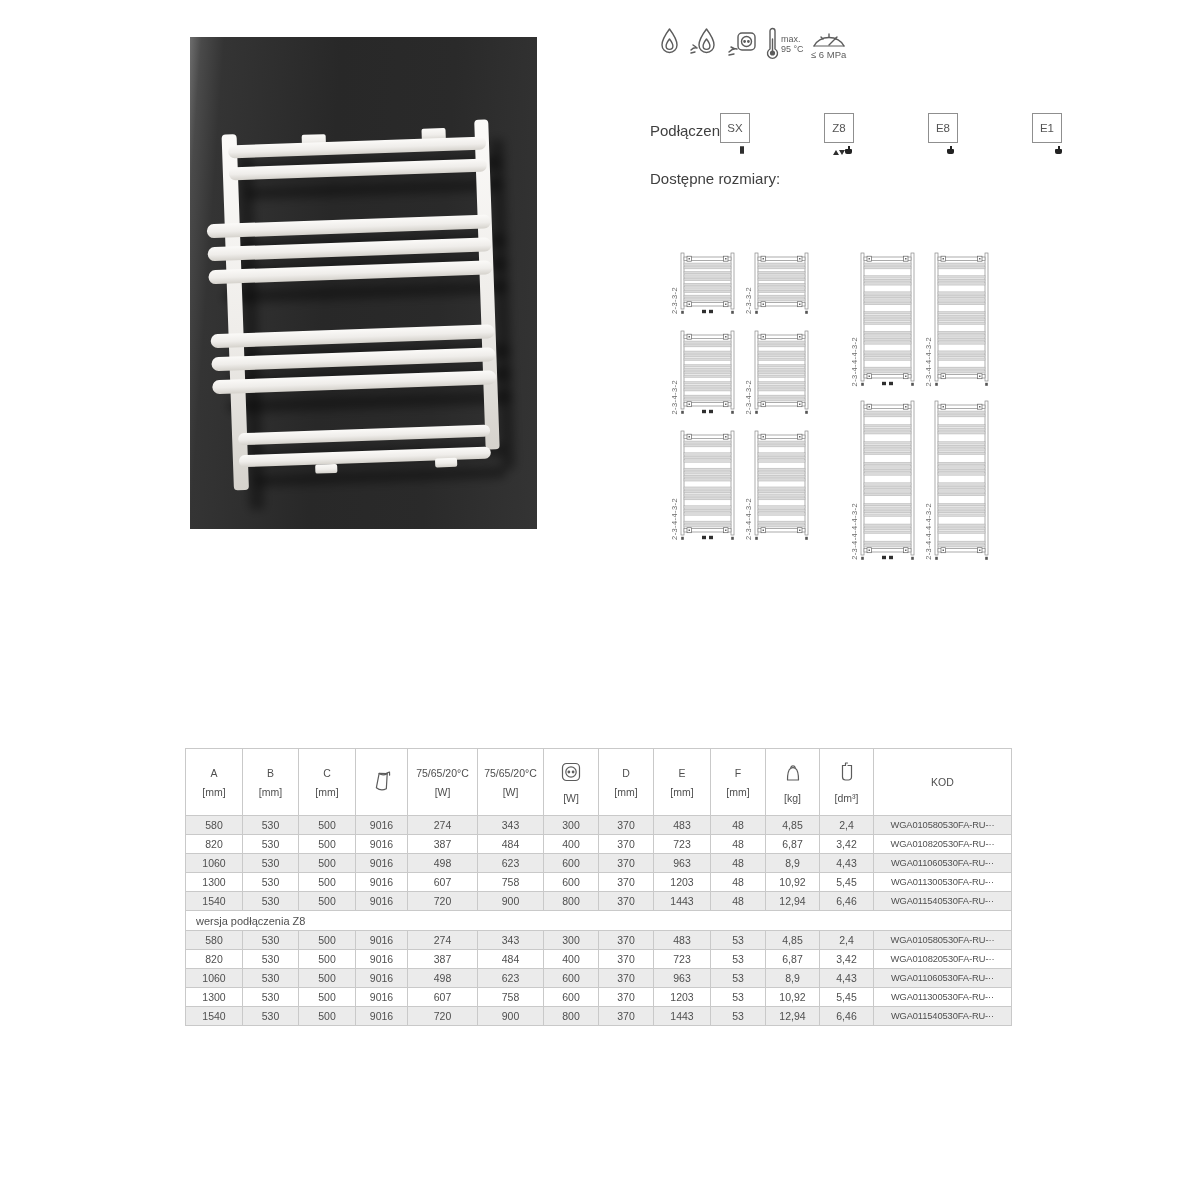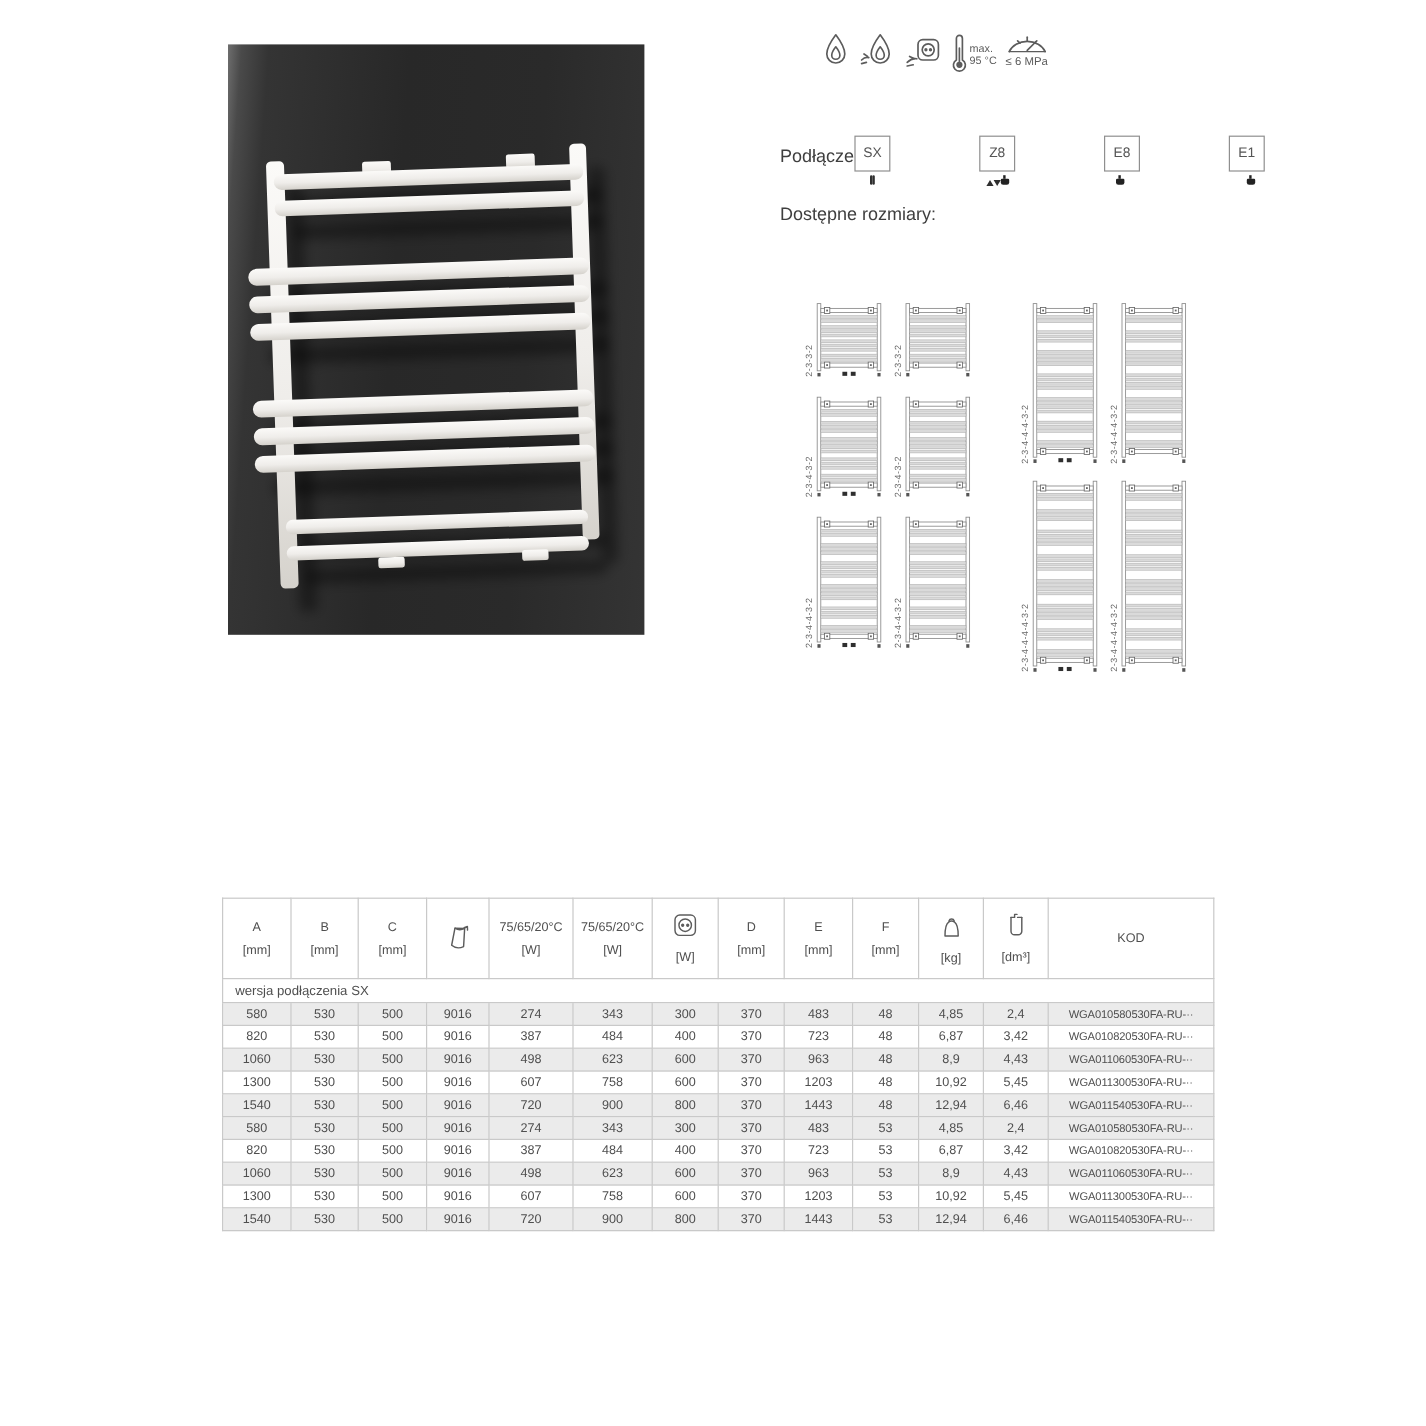--- a/index.html
+++ b/index.html
@@ -6,31 +6,31 @@
   .page{position:relative;width:1188px;height:1188px;background:#ffffff;
         font-family:"Liberation Sans",sans-serif;color:#4a4a4a;overflow:hidden;}
 
   
   .photo{position:absolute;left:190px;top:37px;width:347px;height:492px;
          background:linear-gradient(94deg,#6e6e6e 0%,#4a4a4a 3%,#343434 9%,
                     #282828 40%,#2a2a2a 70%,#343434 100%);}
   .photo svg{display:block;}
 
   
-  .icon-row{position:absolute;left:684px;top:26px;display:flex;gap:7px;}
+  .icon-row{position:absolute;left:657px;top:26px;display:flex;align-items:center;gap:7px;}
   .icon-row svg{stroke:#5c5c5c;fill:none;stroke-width:1.4;stroke-linecap:round;stroke-linejoin:round;}
   .thermo-wrap{display:flex;align-items:center;gap:2px;}
   .thermo-text{font-size:9px;line-height:10px;color:#5c5c5c;}
   .gauge-wrap{display:flex;flex-direction:column;align-items:center;}
   .gauge-text{font-size:9.5px;color:#5c5c5c;margin-top:0px;}
 
   
   .conn-title{position:absolute;left:650px;top:74px;font-size:15px;color:#3f3f3f;margin-top:48px;}
   .conn-row{position:absolute;left:668px;top:113px;display:flex;gap:22px;}
-  .conn-unit{display:flex;flex-direction:column;align-items:center;width:46px;padding-left:36px;}
+  .conn-unit{display:flex;flex-direction:column;align-items:flex-end;width:46px;padding-left:36px;}
   .conn-box{width:28px;height:28px;border:1px solid #8f8f8f;display:flex;
             align-items:center;justify-content:center;font-size:11.5px;color:#555;background:#fff;}
   .conn-marks{height:12px;margin-top:3px;display:flex;align-items:flex-start;}
   .pin{width:2px;height:8px;background:#2f2f2f;border-radius:1px;}
   .plug{position:relative;width:7px;height:5px;background:#222;border-radius:1px 1px 2px 2px;margin-top:3px;}
   .plug::before{content:'';position:absolute;top:-3px;left:2.5px;width:2px;height:3px;background:#222;}
   .tri-up{width:0;height:0;border-left:3.5px solid transparent;border-right:3.5px solid transparent;
           border-bottom:5px solid #2f2f2f;margin-top:4px;}
   .tri-down{width:0;height:0;border-left:3.5px solid transparent;border-right:3.5px solid transparent;
           border-top:5px solid #2f2f2f;margin-top:4px;}
@@ -677,23 +677,20 @@
             </div>
           </th>
           <th>
             <div class="hcell">
               <span>KOD</span>
             </div>
           </th>
         </tr>
       </thead>
       <tbody>
-        <tr class="section">
-          <td colspan="13">wersja podłączenia SX</td>
-        </tr>
         <tr class="shade">
           <td>580</td>
           <td>530</td>
           <td>500</td>
           <td>9016</td>
           <td>274</td>
           <td>343</td>
           <td>300</td>
           <td>370</td>
           <td>483</td>
@@ -755,20 +752,23 @@
           <td>720</td>
           <td>900</td>
           <td>800</td>
           <td>370</td>
           <td>1443</td>
           <td>48</td>
           <td>12,94</td>
           <td>6,46</td>
           <td class="kod-cell">WGA011540530FA-RU-··</td>
         </tr>
+        <tr class="section">
+          <td colspan="13">wersja podłączenia Z8</td>
+        </tr>
         <tr class="shade">
           <td>580</td>
           <td>530</td>
           <td>500</td>
           <td>9016</td>
           <td>274</td>
           <td>343</td>
           <td>300</td>
           <td>370</td>
           <td>483</td>

